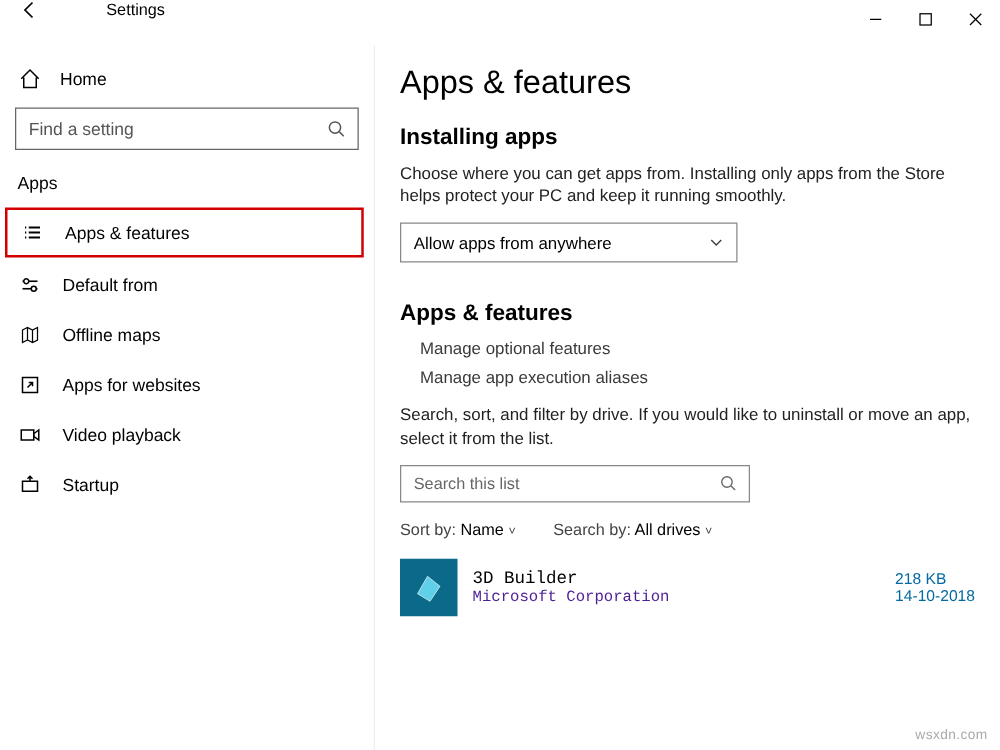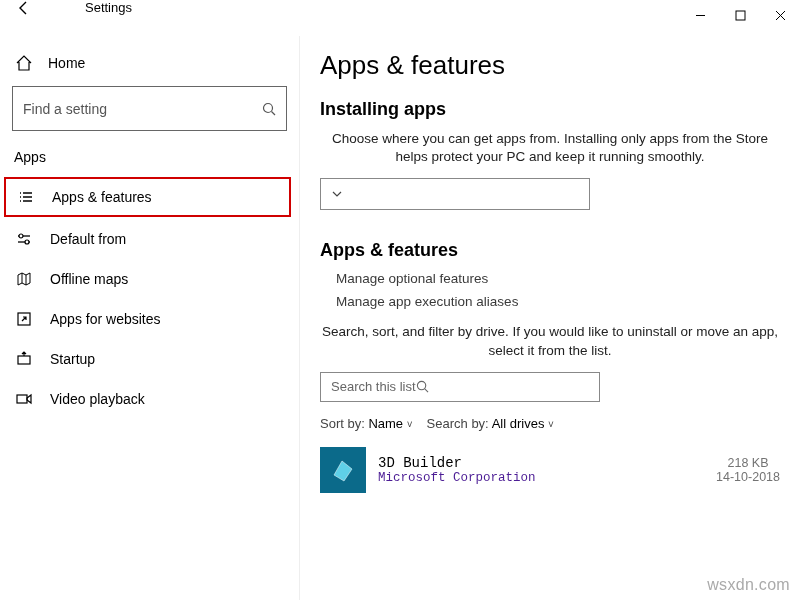--- a/index.html
+++ b/index.html
@@ -60,21 +60,21 @@
       display: flex;
       align-items: center;
       padding: 8px 16px 14px 14px;
       gap: 14px;
       cursor: pointer;
     }
     .home-row .icon { width: 20px; display:flex; justify-content:center; }
     .search-box {
       margin: 0 12px 12px 12px;
       border: 1px solid #666;
-      height: 45px;
+      height: 34px;
       display: flex;
       align-items: center;
       padding: 0 10px;
       justify-content: space-between;
       color: #555;
       background: #fff;
     }
     .section-label {
       font-weight: 400;
       padding: 6px 14px 10px 14px;
@@ -94,63 +94,64 @@
       margin: 2px 8px 2px 4px;
       padding: 10px 10px;
     }
     .main {
       flex: 1;
       padding: 8px 20px 0 20px;
       overflow: hidden;
     }
     h1 { font-weight: 400; font-size: 26px; margin: 6px 0 18px 0; }
     h2 { font-weight: 700; font-size: 18px; margin: 6px 0 10px 0; }
-    .body-text { font-size: 13.5px; color: #222; line-height: 1.35; margin-bottom: 12px; text-align: center; }
+    .body-text { font-size: 13.5px; color: #222; line-height: 1.35; margin-bottom: 12px; }
     .dropdown {
       border: 1px solid #888;
       height: 32px;
       width: 270px;
       display: flex;
       align-items: center;
       justify-content: space-between;
       padding: 0 10px;
       font-size: 13.5px;
       margin-bottom: 30px;
     }
     .link-text { color: #3a3a3a; font-size: 13.5px; margin: 8px 16px; cursor: pointer; }
     .search-list {
       border: 1px solid #888;
       height: 30px;
       width: 280px;
       display: flex;
       align-items: center;
+      justify-content: space-between;
       padding: 0 10px;
       font-size: 13px;
       color: #666;
       margin: 10px 0 14px 0;
     }
-    .sort-row { font-size: 13px; display: flex; gap: 14px; margin-bottom: 12px;}
+    .sort-row { font-size: 13px; display: flex; gap: 30px; margin-bottom: 12px;}
     .sort-row span.lbl { color: #444; }
     .sort-row span.val { }
     .app-row { display: flex; align-items: center; gap: 12px; padding: 4px 0;}
     .app-icon {
       width: 46px; height: 46px;
       background: #0b6a8a;
       display:flex; align-items:center; justify-content:center;
       color:#fff; font-size:22px; font-weight:600;
     }
     .app-text { flex: 1; font-family: Liberation Mono, monospace; }
     .app-name { font-size: 14px; }
     .app-pub { font-size: 12.5px; color: #4c1d95; }
-    .app-meta { text-align: center; font-size: 12.5px; color: #737373; }
+    .app-meta { text-align: left; font-size: 12.5px; color: #0369a1; }
     .watermark {
       position: absolute;
       bottom: 6px;
       right: 10px;
-      font-size: 16px;
+      font-size: 11px;
       color: #aaa;
       letter-spacing: 0.3px;
     }
     .chev { font-size: 10px; color:#444; }
     svg { display:block; }
   </style>
 </head>
 <body>
 
 <div class="titlebar">
@@ -244,44 +245,45 @@
             <rect x="2" y="2" width="12" height="12" stroke="#000" stroke-width="1.2" fill="none"></rect>
             <path d="M6 10 L10 6 M7 6 H10 V9" stroke="#000" stroke-width="1.2" fill="none"></path>
           </svg>
       </span>
       <span>Apps for websites</span>
     </div>
 
     <div class="nav-item">
       <span class="icon">
         <svg width="16" height="16" viewBox="0 0 16 16">
+            <rect x="1" y="4" width="10" height="8" stroke="#000" stroke-width="1.2" fill="none"></rect>
+            <path d="M11 7 L15 4 V12 L11 9 Z" stroke="#000" stroke-width="1.2" fill="none"></path>
+          </svg>
+      </span>
+      <span>Video playback</span>
+    </div>
+
+    <div class="nav-item">
+      <span class="icon">
+        <svg width="16" height="16" viewBox="0 0 16 16">
             <rect x="2" y="5" width="12" height="8" stroke="#000" stroke-width="1.2" fill="none"></rect>
             <path d="M8 5 V2 M6 3 L8 1 L10 3" stroke="#000" stroke-width="1.2" fill="none"></path>
           </svg>
       </span>
       <span>Startup</span>
-    </div>
-
-    <div class="nav-item">
-      <span class="icon">
-        <svg width="16" height="16" viewBox="0 0 16 16">
-            <rect x="1" y="4" width="10" height="8" stroke="#000" stroke-width="1.2" fill="none"></rect>
-            <path d="M11 7 L15 4 V12 L11 9 Z" stroke="#000" stroke-width="1.2" fill="none"></path>
-          </svg>
-      </span>
-      <span>Video playback</span>
     </div>
   </div>
 
   <div class="main">
     <h1>Apps &amp; features</h1>
 
     <h2>Installing apps</h2>
     <div class="body-text">Choose where you can get apps from. Installing only apps from the Store helps protect your PC and keep it running smoothly.</div>
     <div class="dropdown">
+      <span>Allow apps from anywhere</span>
       <span class="chev">
         <svg width="12" height="12" viewBox="0 0 12 12">
             <path d="M2 4 L6 8 L10 4" stroke="#444" stroke-width="1.2" fill="none"></path>
           </svg>
       </span>
     </div>
 
     <h2>Apps &amp; features</h2>
     <div class="link-text">Manage optional features</div>
     <div class="link-text">Manage app execution aliases</div>

